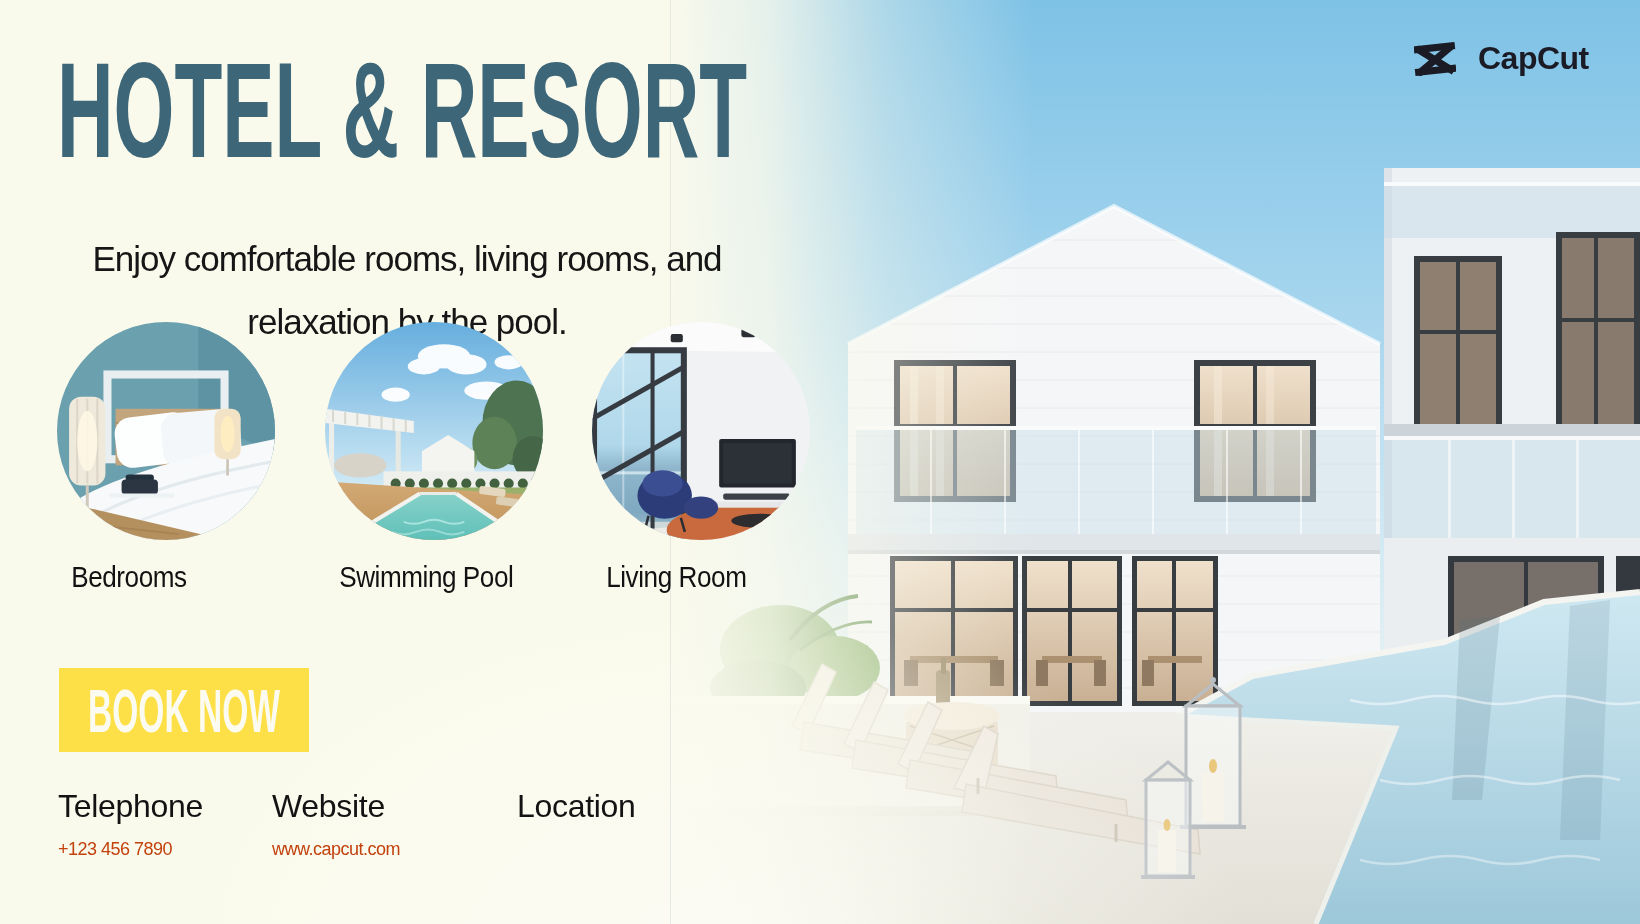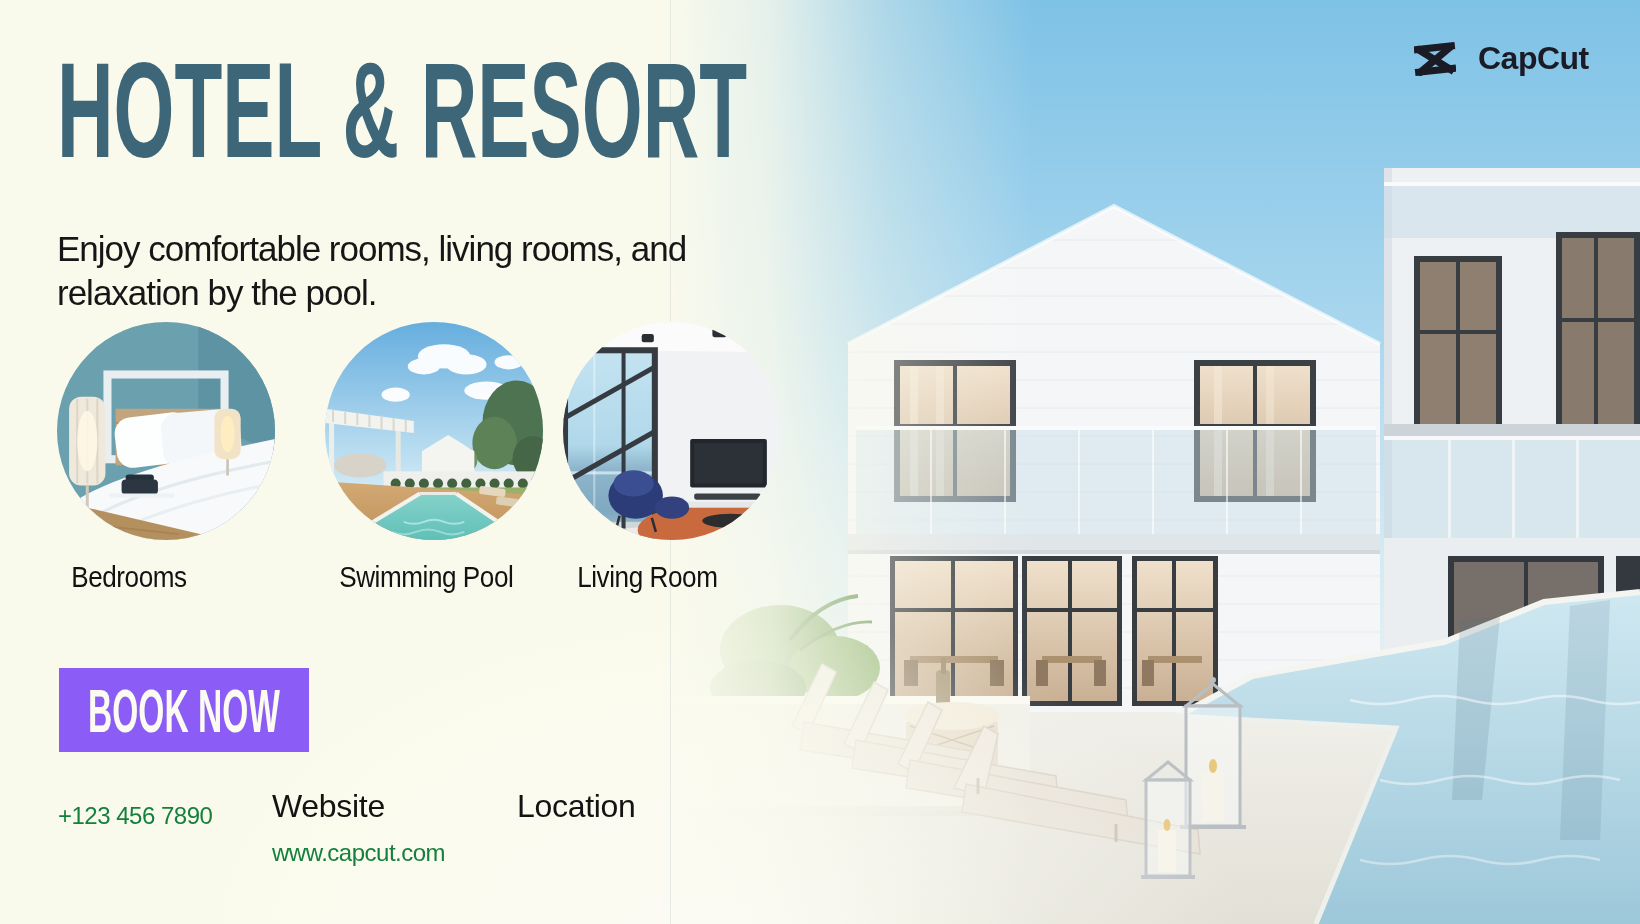--- a/index.html
+++ b/index.html
@@ -15,42 +15,42 @@
   .fade-bottom{position:absolute;inset:0;pointer-events:none;
     background:radial-gradient(ellipse 46% 52% at 44% 103%,rgba(251,251,244,.92) 0%,rgba(251,251,244,0) 70%);}
   .seam{position:absolute;left:670px;top:0;width:1px;height:924px;background:rgba(150,172,178,.20);}
 
   
   .logo{position:absolute;left:1414px;top:40px;display:flex;align-items:center;gap:10px;}
   .logo-text{font-size:32px;font-weight:bold;color:#1b1b26;letter-spacing:-.5px;margin-left:12px;}
 
   
   .title-svg{position:absolute;left:57px;top:60px;}
-  .subtitle{position:absolute;left:57px;top:192px;width:700px;font-size:35px;line-height:44px;
-    letter-spacing:-1px;color:#161616;}
+  .subtitle{position:absolute;left:57px;top:192px;width:700px;font-size:35px;line-height:63px;
+    letter-spacing:-1px;color:#161616;text-align:center;}
 
   
   .features{position:absolute;left:0;top:0;}
   .feature{position:absolute;width:218px;text-align:left;}
   .feature-circle{width:218px;height:218px;border-radius:50%;overflow:hidden;display:block;}
   .feature-circle svg{display:block;width:218px;height:218px;}
-  .f1{left:57px;top:322px;} .f2{left:325px;top:322px;} .f3{left:563px;top:322px;}
+  .f1{left:57px;top:322px;} .f2{left:325px;top:322px;} .f3{left:592px;top:322px;}
   .feature-label{margin-top:20px;font-size:30px;letter-spacing:-.5px;color:#121212;
     transform:scaleX(.87);transform-origin:center top;white-space:nowrap;}
 
   
-  .book-btn{position:absolute;left:59px;top:668px;width:250px;height:84px;background:#8b5cf6;
+  .book-btn{position:absolute;left:59px;top:668px;width:250px;height:84px;background:#fde047;
     border:none;padding:0;cursor:pointer;display:block;}
 
   
   .contact{position:absolute;left:0;top:0;}
   .contact-block{position:absolute;}
   .c1{left:58px;top:788px;} .c2{left:272px;top:788px;} .c3{left:517px;top:788px;}
   .contact-heading{font-size:32px;color:#131313;letter-spacing:-.3px;}
-  .contact-value{margin-top:14px;font-size:24px;color:#15803d;letter-spacing:-.5px;white-space:nowrap;}
+  .contact-value{margin-top:14px;font-size:18px;color:#c2410c;letter-spacing:-.5px;white-space:nowrap;}
 </style>
 </head>
 <body>
 
 <div class="canvas">
 
   <div class="photo-wrap">
     <svg width="1640" height="924" viewBox="0 0 1640 924">
       <defs>
         <linearGradient id="skyG" x1="0" y1="0" x2="0" y2="1">
@@ -407,20 +407,21 @@
   </div>
 
   <button class="book-btn">
     <svg width="250" height="84">
       <text x="29" y="64" font-family="Liberation Sans, sans-serif" font-weight="bold" font-size="61" fill="#fbfbf2" textLength="192" lengthAdjust="spacingAndGlyphs">BOOK NOW</text>
     </svg>
   </button>
 
   <div class="contact">
     <div class="contact-block c1">
+      <div class="contact-heading">Telephone</div>
       <div class="contact-value">+123 456 7890</div>
     </div>
     <div class="contact-block c2">
       <div class="contact-heading">Website</div>
       <div class="contact-value">www.capcut.com</div>
     </div>
     <div class="contact-block c3">
       <div class="contact-heading">Location</div>
     </div>
   </div>

